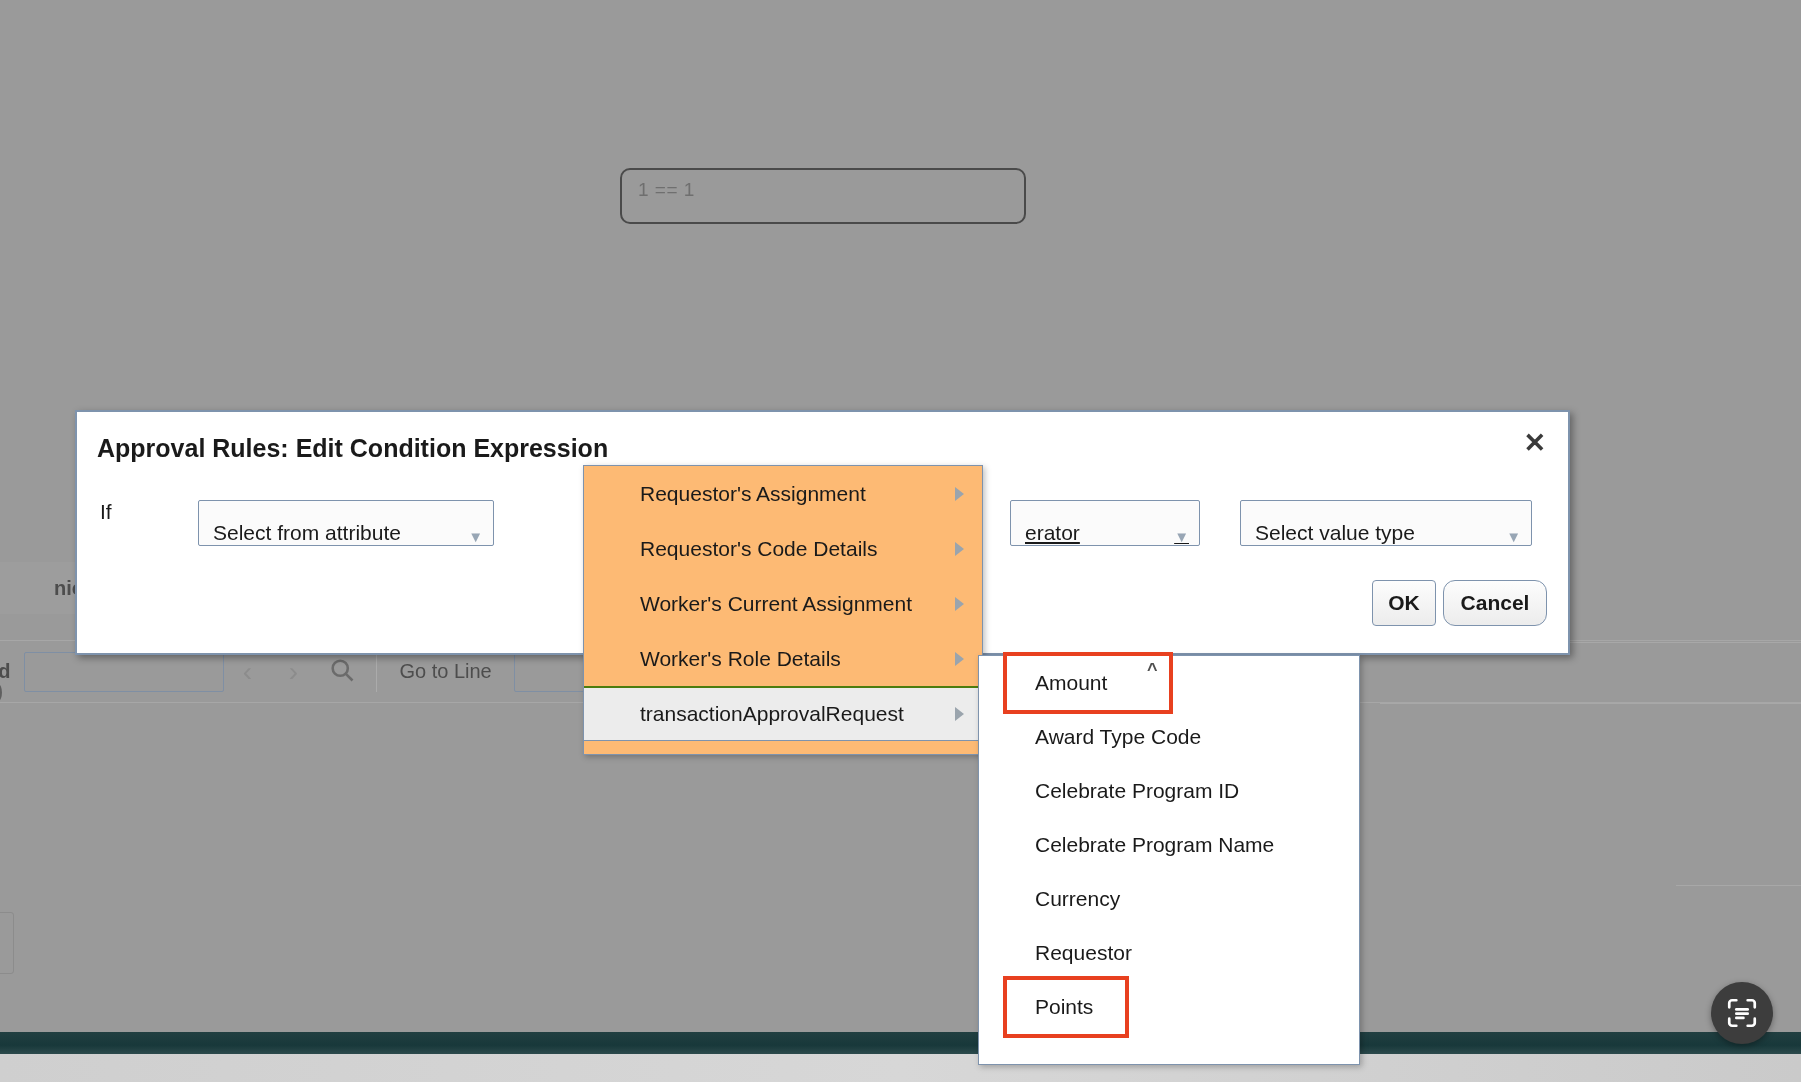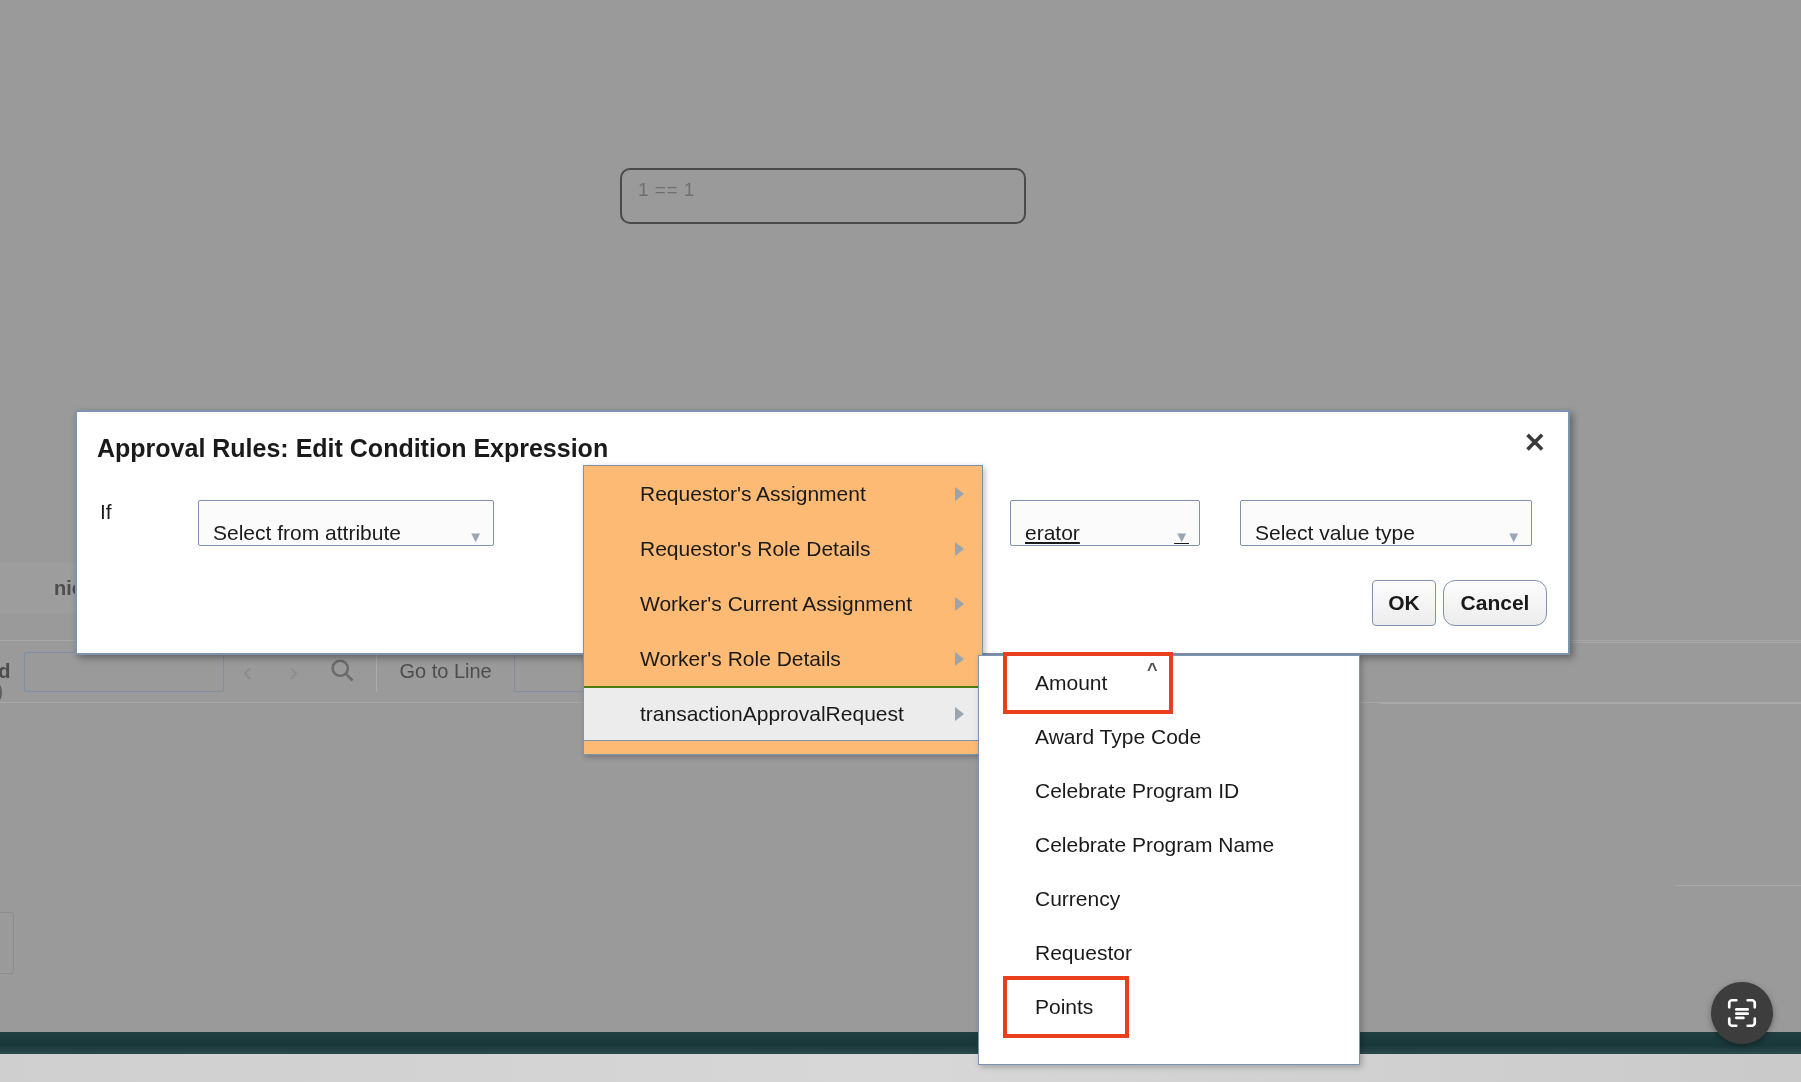--- a/index.html
+++ b/index.html
@@ -263,21 +263,21 @@
 
   <div class="btn" id="btn-ok">OK</div>
   <div class="btn" id="btn-cancel">Cancel</div>
 
   <div class="menu1">
     <div class="m-item">
       <span>Requestor's Assignment</span>
       <span class="caret"></span>
     </div>
     <div class="m-item">
-      <span>Requestor's Role Details</span>
+      <span>Requestor's Code Details</span>
       <span class="caret"></span>
     </div>
     <div class="m-item">
       <span>Worker's Current Assignment</span>
       <span class="caret"></span>
     </div>
     <div class="m-item">
       <span>Worker's Role Details</span>
       <span class="caret"></span>
     </div>

